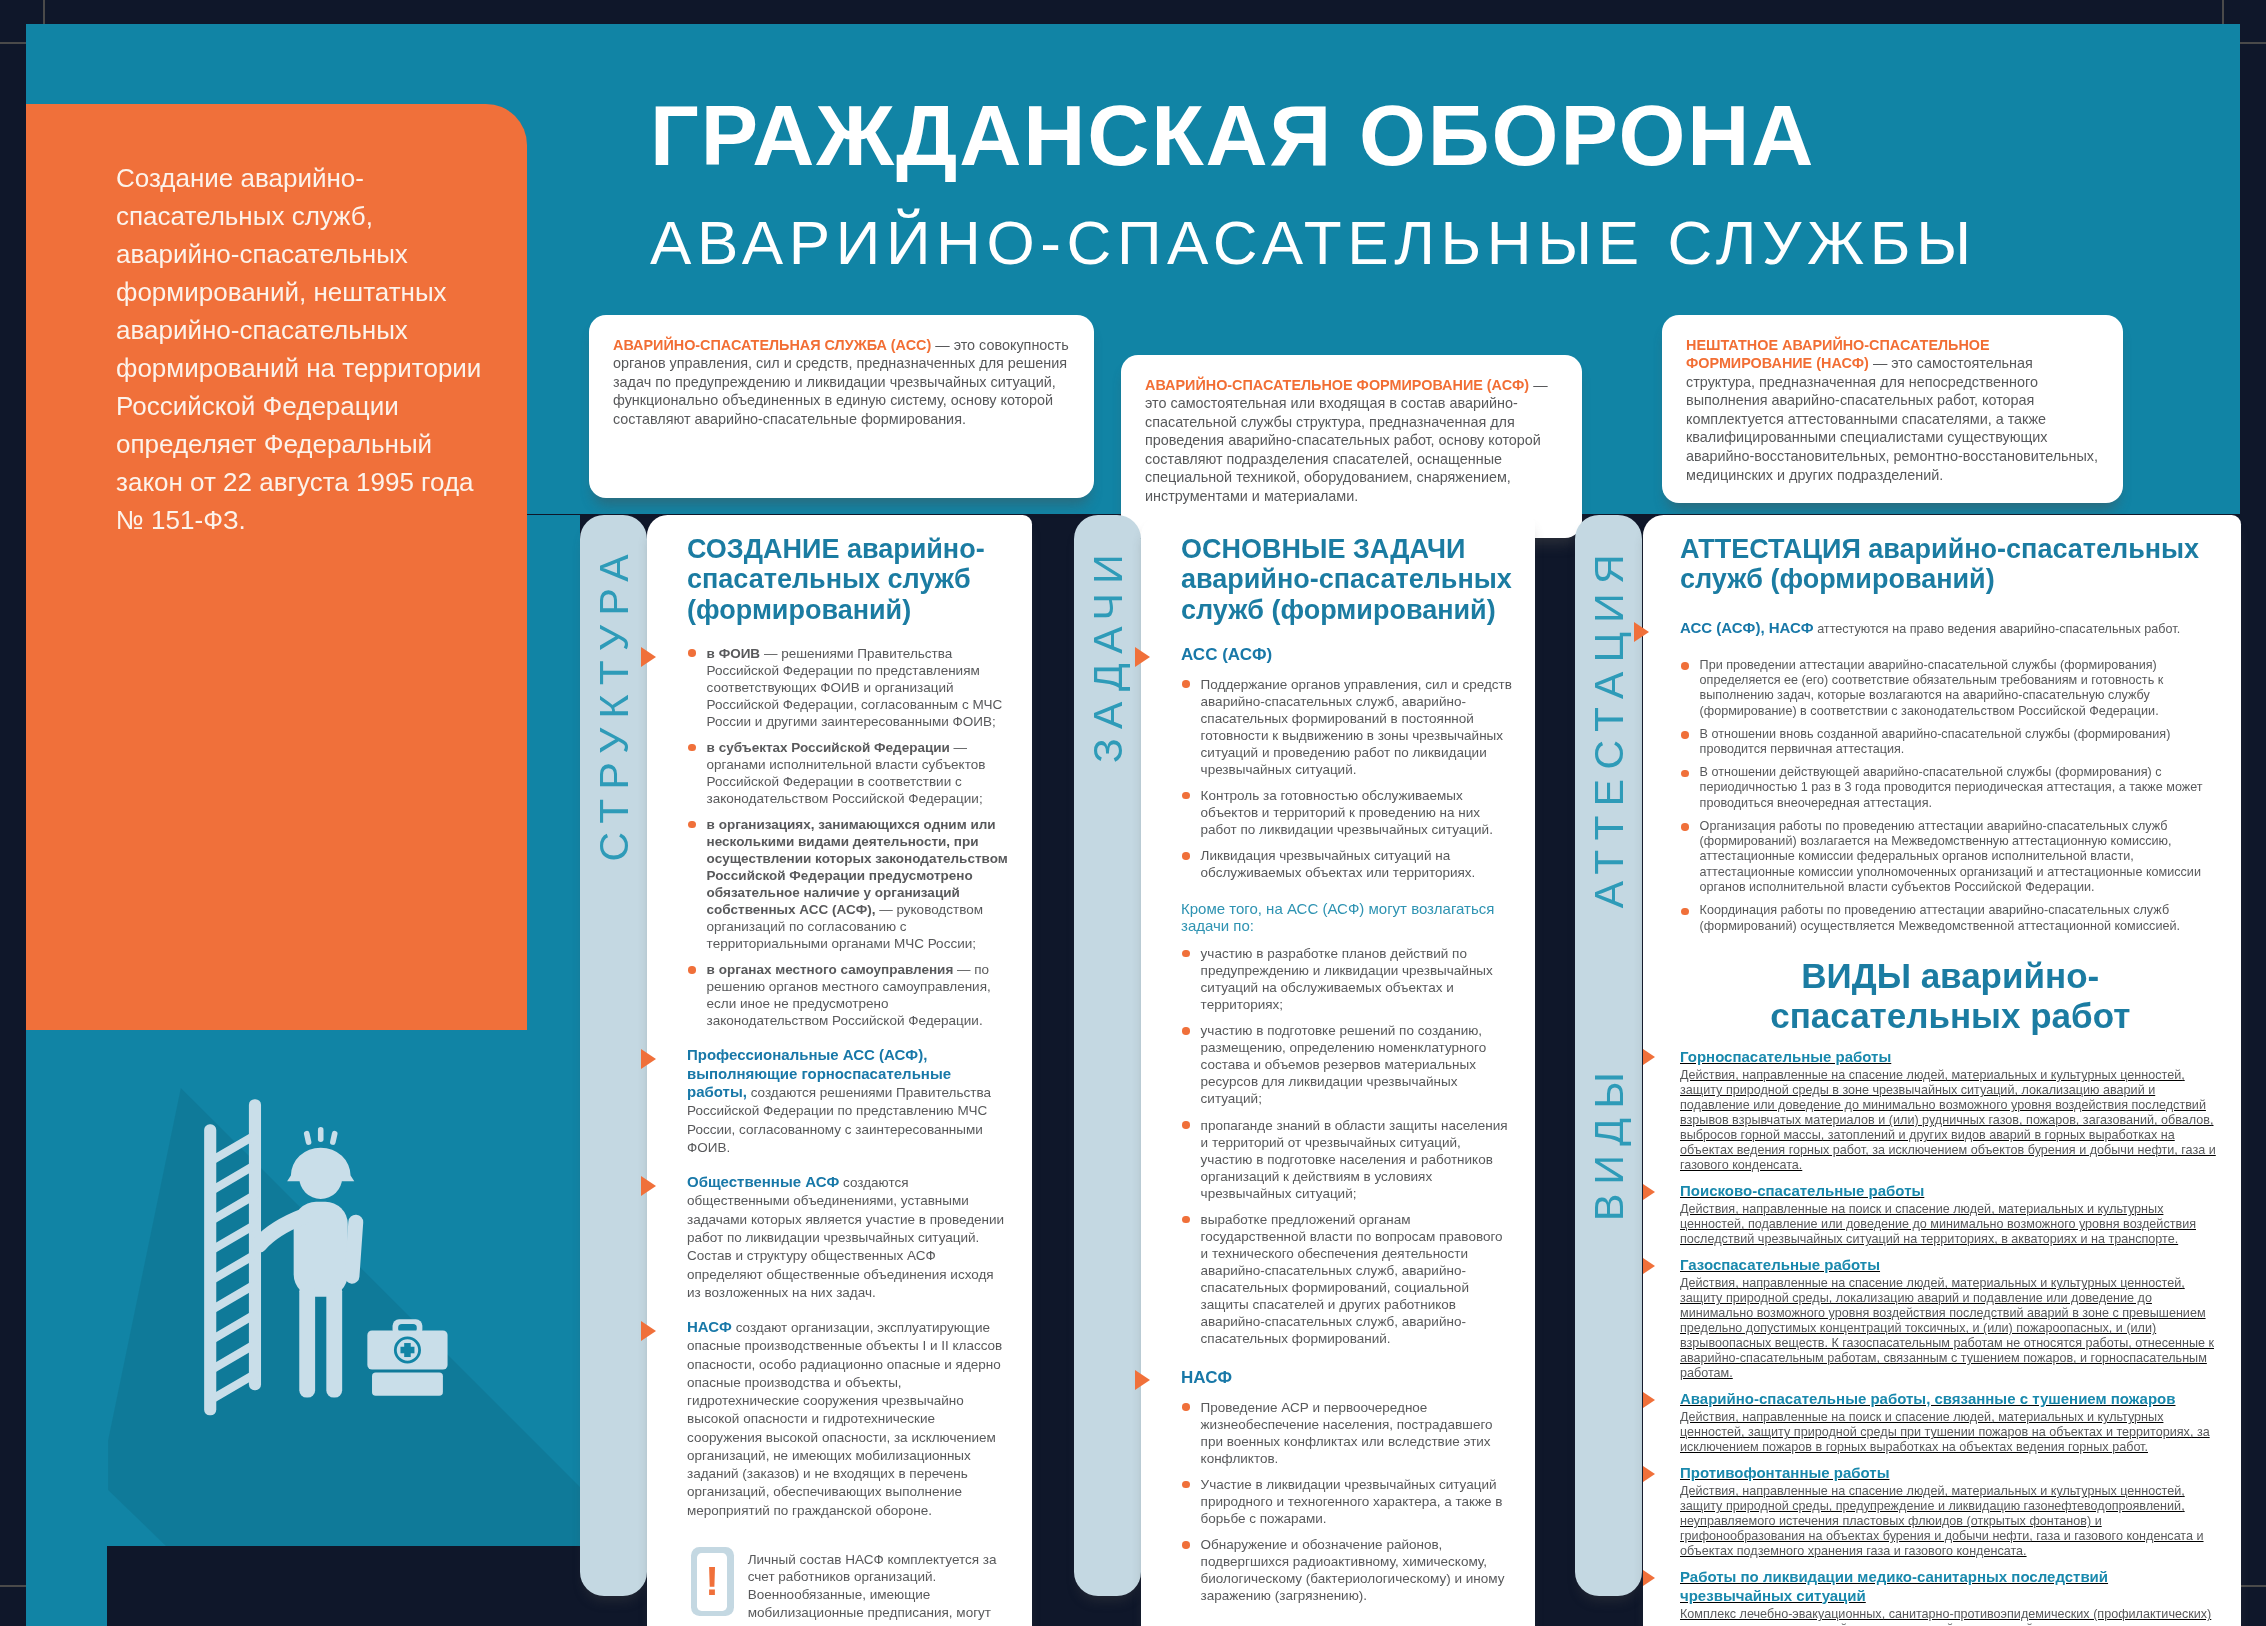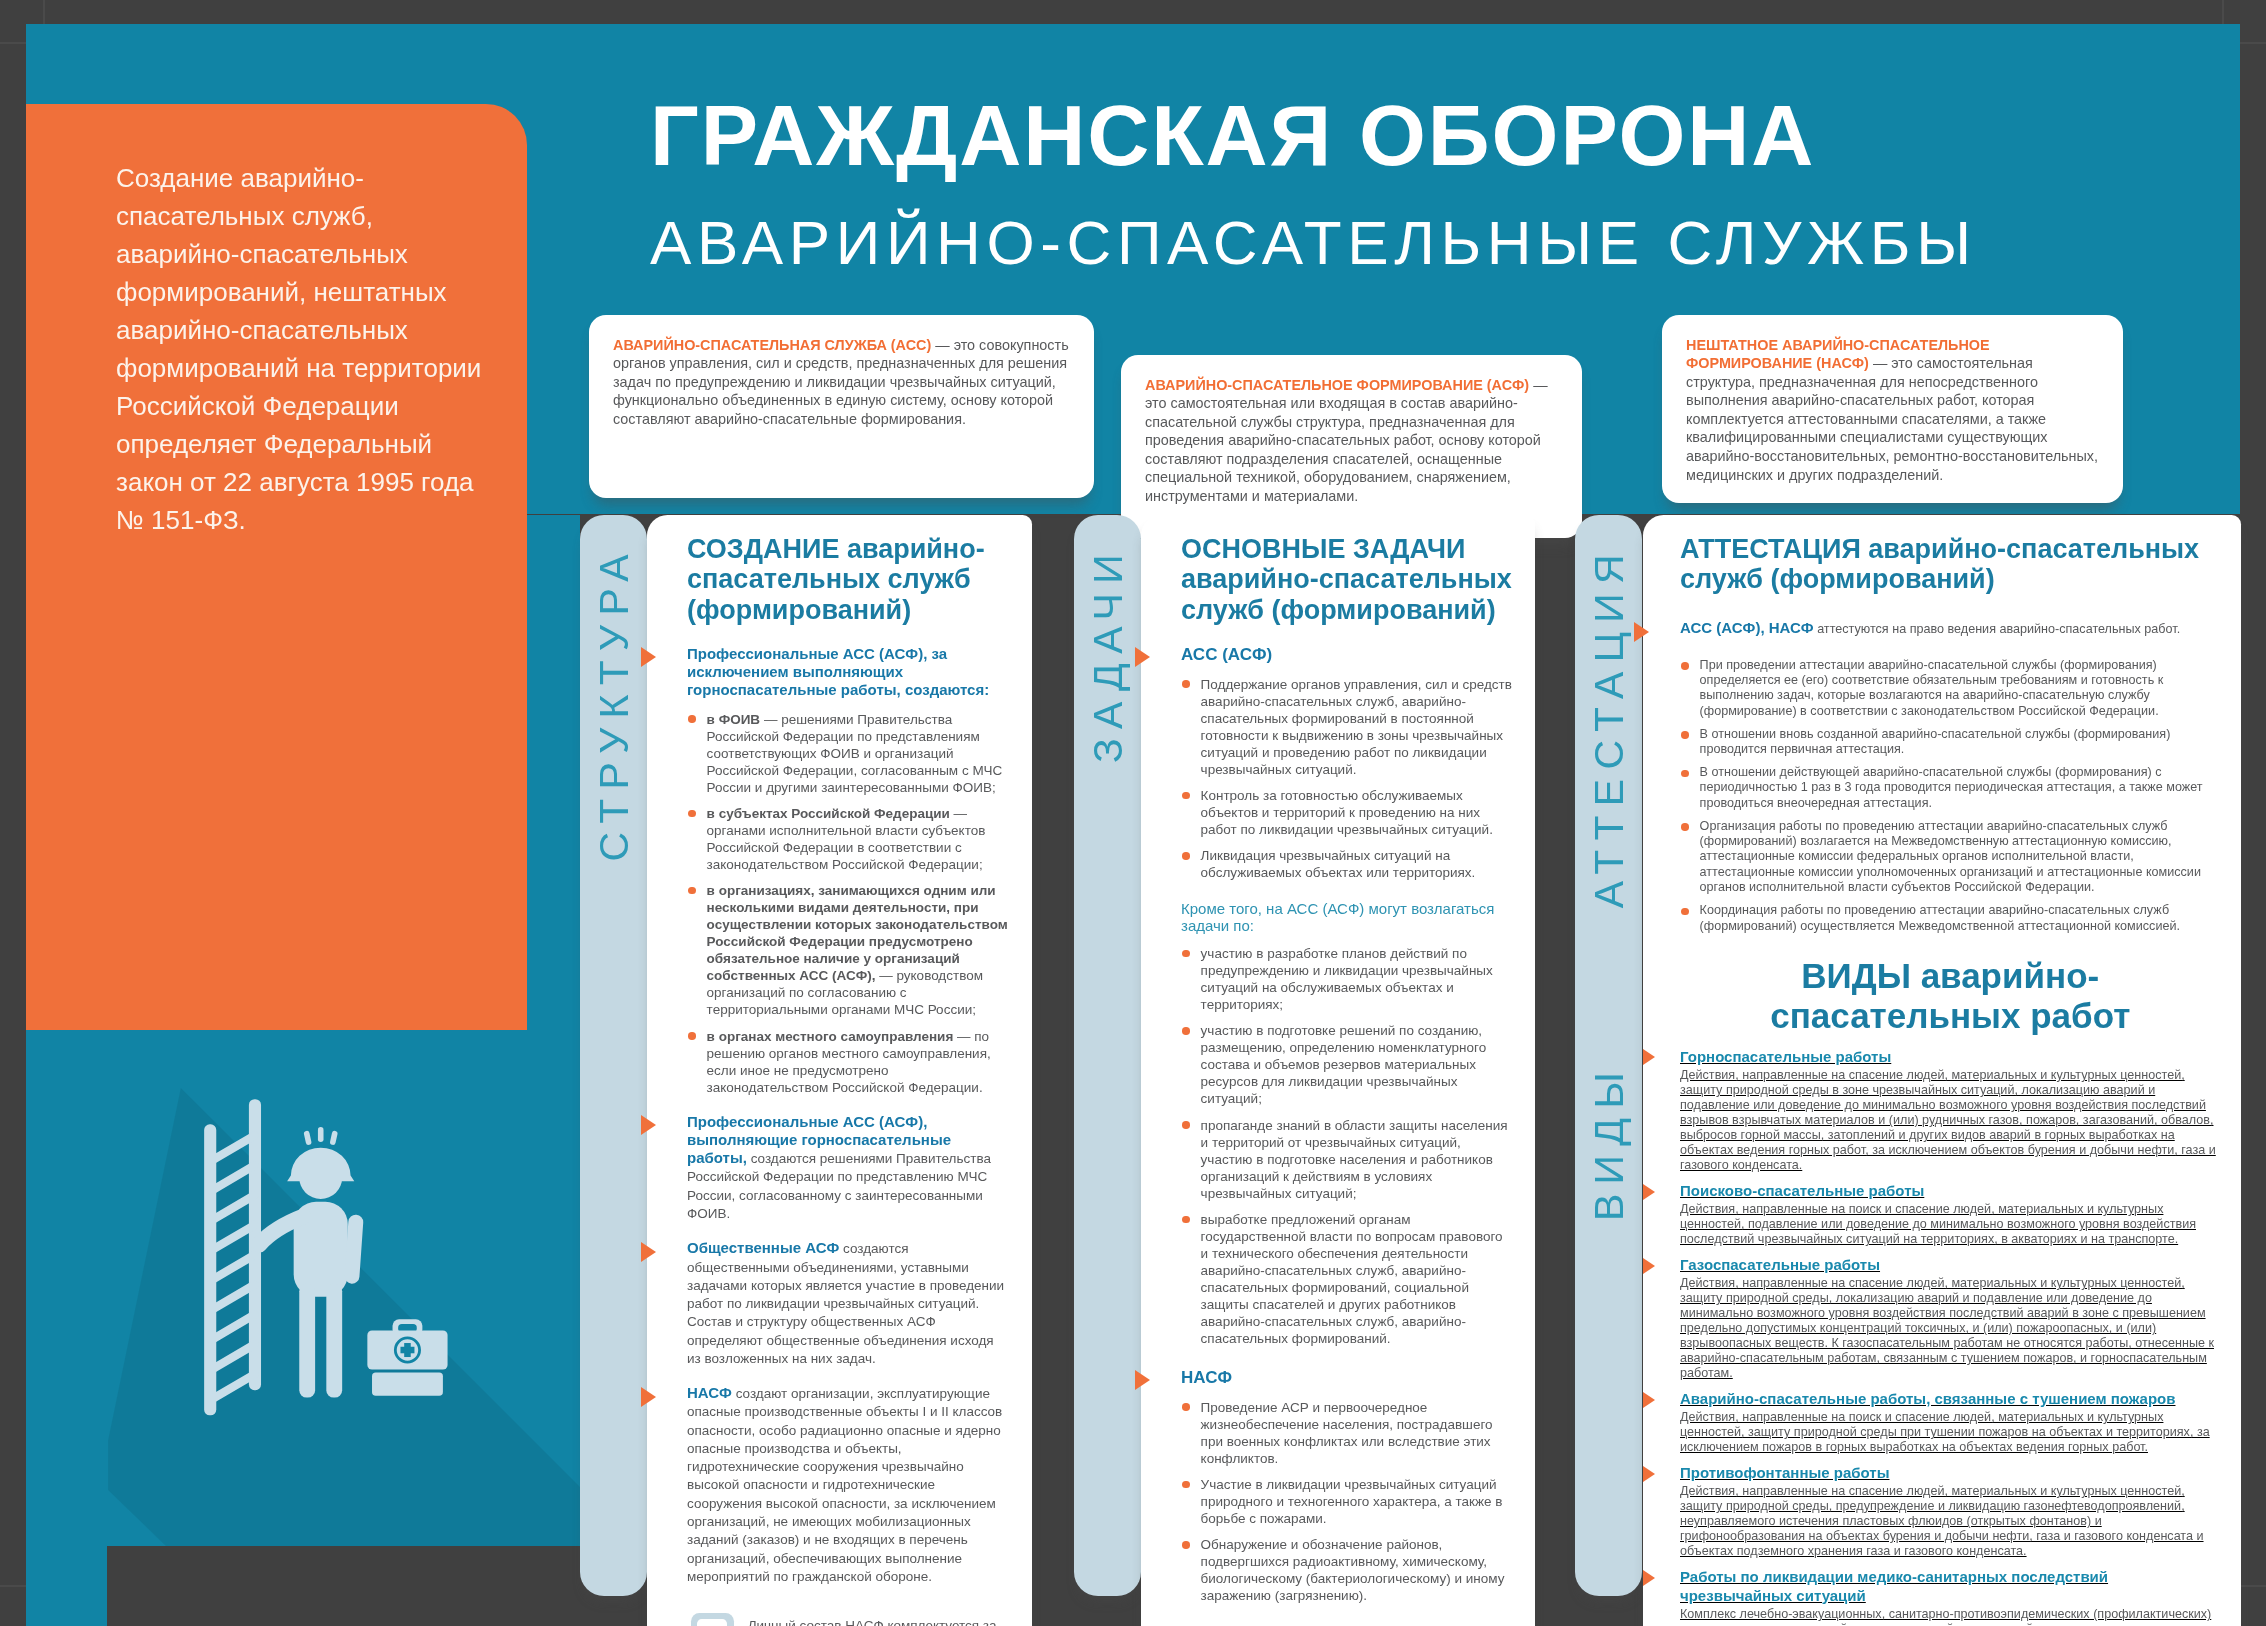--- a/index.html
+++ b/index.html
@@ -2,21 +2,21 @@
 <html lang="ru" style="font-size:15px"><head>
 <meta charset="utf-8">
 <style>
   :root{
     --teal:#1184A5; --teal-dark:#0D7694; --orange:#F0703A; --orange-term:#F26E34;
     --band:#C4D8E2; --band-text:#2E9BB8; --head-blue:#1B7CA2; --lead-blue:#1878A8;
     --extra-blue:#2E93B2; --gray:#58595B; --fig:#C9DEE9; --card-shadow:0 11.2px 13px -5.6px rgba(75,75,75,.45);
   }
   *{box-sizing:border-box;margin:0;padding:0;}
   body{background:#ffffff;font-family:"Liberation Sans", sans-serif;}
-  #page{position:relative;width:2266px;height:1627px;background:#404040;overflow:hidden;}
+  #page{position:relative;width:2266px;height:1627px;background:#0f172a;overflow:hidden;}
 
   .crop{position:absolute;background:#4a4a4a;}
 
   
   .teal-top{position:absolute;left:26px;top:24px;width:2214px;height:490px;background:var(--teal);}
   .teal-left{position:absolute;left:26px;top:515px;width:554px;height:1031px;background:var(--teal);}
   .teal-bleed{position:absolute;left:26px;top:1546px;width:81px;height:81px;background:var(--teal);}
 
   
   .law-box{position:absolute;left:26px;top:104px;width:501px;height:926px;background:var(--orange);
@@ -176,21 +176,20 @@
   <div class="band" id="band-3">
     <div class="band-label">АТТЕСТАЦИЯ</div>
     <div class="band-label second">ВИДЫ</div>
   </div>
 
   <div class="col-card" id="col-structure">
     <h2 class="col-heading">СОЗДАНИЕ аварийно-спасательных служб (формирований)</h2>
     <div>
 
         <div class="section arrowed">
-          <p><span class="lead-bold">Профессиональные АСС (АСФ), за исключением выполняющих горноспасательные работы, создаются:</span><span class="lead-rest"></span></p>
           <ul class="dots">
 
               <li><span class="b-bold">в ФОИВ</span><span> — решениями Правительства Российской Федерации по представлениям соответствующих ФОИВ и организаций Российской Федерации, согласованным с МЧС России и другими заинтересованными ФОИВ;</span></li>
 
               <li><span class="b-bold">в субъектах Российской Федерации</span><span> — органами исполнительной власти субъектов Российской Федерации в соответствии с законодательством Российской Федерации;</span></li>
 
               <li><span class="b-bold">в организациях, занимающихся одним или несколькими видами деятельности, при осуществлении которых законодательством Российской Федерации предусмотрено обязательное наличие у организаций собственных АСС (АСФ),</span><span> — руководством организаций по согласованию с территориальными органами МЧС России;</span></li>
 
               <li><span class="b-bold">в органах местного самоуправления</span><span> — по решению органов местного самоуправления, если иное не предусмотрено законодательством Российской Федерации.</span></li>
             </ul>

